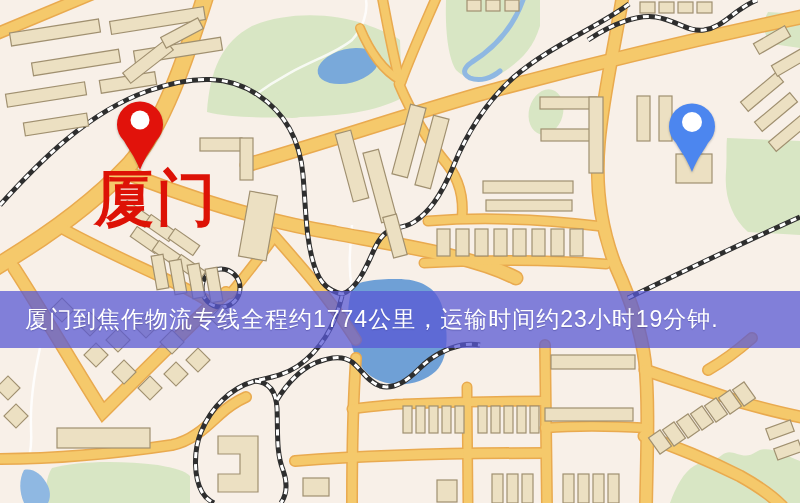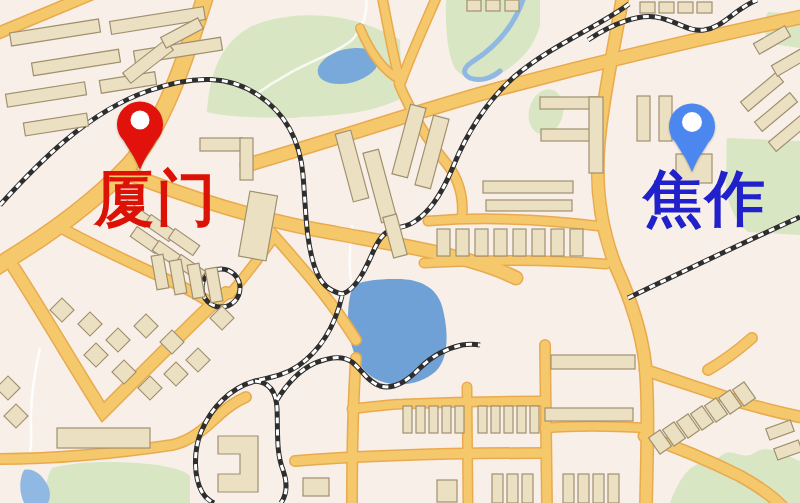--- a/index.html
+++ b/index.html
@@ -302,16 +302,18 @@
     </svg>
   </div>
   <div class="city-label origin-label">厦门</div>
 
   <div class="marker" style="left:665px;top:97px;">
     <svg width="54" height="78" viewBox="-27 -27 54 78">
       <path d="M 0 48 C -6 33 -11 28 -16 19 A 23 23 0 1 1 16 19 C 11 28 6 33 0 48 Z" fill="#4c86ef"></path>
       <circle cx="0" cy="-2" r="10" fill="#ffffff"></circle>
     </svg>
   </div>
-  <div class="city-label destination-label">焦作</div>
-
+
+  <div class="banner">
+    <span>厦门到焦作物流专线全程约1774公里，运输时间约23小时19分钟.</span>
+  </div>
 
 </div>
 
 </body></html>

